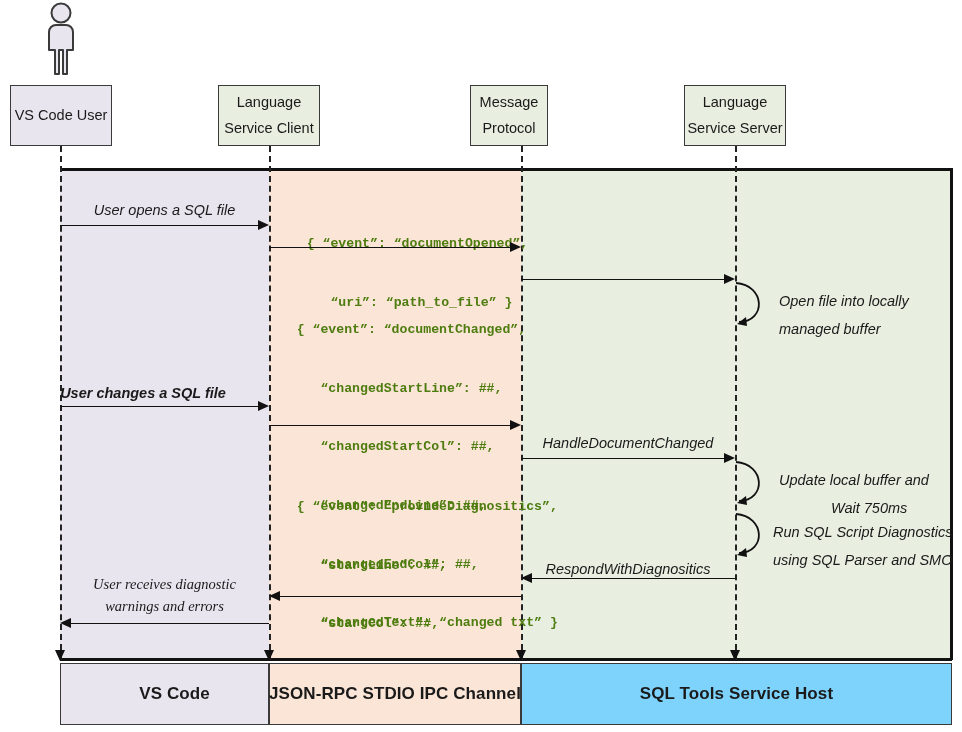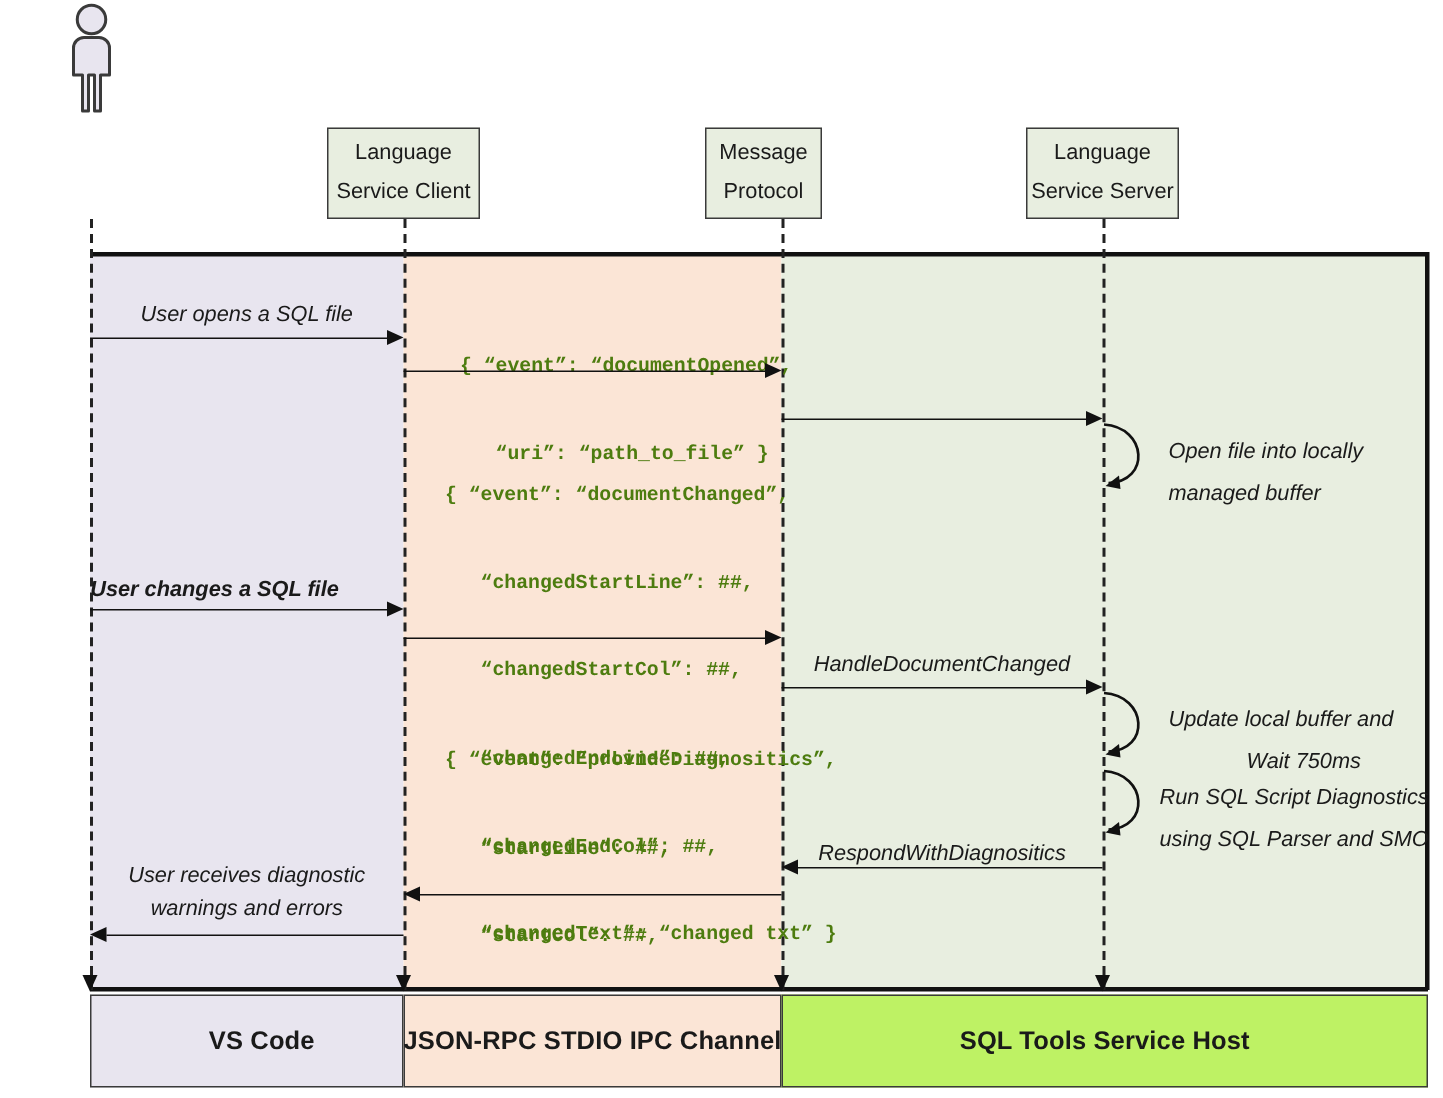--- a/index.html
+++ b/index.html
@@ -114,20 +114,23 @@
 
   <div class="frameline" style="left:60px;top:168px;width:892px;height:2.5px;"></div>
   <div class="frameline" style="left:950px;top:168px;width:2.5px;height:492px;"></div>
   <div class="frameline" style="left:60px;top:658px;width:892px;height:2.5px;"></div>
 
   <div class="lifeline" style="left:60px;top:146px;height:514px;"></div>
   <div class="lifeline" style="left:269px;top:146px;height:514px;"></div>
   <div class="lifeline" style="left:521px;top:146px;height:514px;"></div>
   <div class="lifeline" style="left:735px;top:146px;height:514px;"></div>
 
+  <div class="participant" style="left:10px;top:85px;width:102px;height:61px;background:#e8e5ef;">
+    <span class="ln">VS Code User</span>
+  </div>
 
   <div class="participant" style="left:218px;top:85px;width:102px;height:61px;background:#e8eee0;">
     <span class="ln">Language</span>
     <span class="ln">Service Client</span>
   </div>
 
   <div class="participant" style="left:470px;top:85px;width:78px;height:61px;background:#e8eee0;">
     <span class="ln">Message</span>
     <span class="ln">Protocol</span>
   </div>
@@ -222,35 +225,35 @@
 
   <div class="msg-label" style="left:521px;top:558px;width:214px;">
     <span>RespondWithDiagnositics</span>
   </div>
   <div class="arrow-line" style="left:532px;top:578px;width:203px;"></div>
   <div class="arrow-head left" style="left:521px;top:572.5px;"></div>
 
   <div class="arrow-line" style="left:280px;top:596px;width:241px;"></div>
   <div class="arrow-head left" style="left:269px;top:590.5px;"></div>
 
-  <div class="msg-label" style="left:60px;top:573px;width:209px;">
+  <div class="msg-label" style="left:60px;top:573px;width:209px;font-family:Liberation Serif, serif;">
     <span>User receives diagnostic</span><br>
     <span>warnings and errors</span>
   </div>
   <div class="arrow-line" style="left:71px;top:623px;width:198px;"></div>
   <div class="arrow-head left" style="left:60px;top:617.5px;"></div>
 
   <div class="arrow-head down" style="left:54.5px;top:650px;"></div>
   <div class="arrow-head down" style="left:263.5px;top:650px;"></div>
   <div class="arrow-head down" style="left:515.5px;top:650px;"></div>
   <div class="arrow-head down" style="left:729.5px;top:650px;"></div>
 
   <div class="footer-cell" style="left:60px;top:663px;width:209px;height:62px;background:#e8e5ef;padding-left:20px;">
     <span>VS Code</span>
   </div>
   <div class="footer-cell" style="left:269px;top:663px;width:252px;height:62px;background:#fbe5d6;">
     <span>JSON-RPC STDIO IPC Channel</span>
   </div>
-  <div class="footer-cell" style="left:521px;top:663px;width:431px;height:62px;background:#bef264;">
+  <div class="footer-cell" style="left:521px;top:663px;width:431px;height:62px;background:#7dd3fc;">
     <span>SQL Tools Service Host</span>
   </div>
 
 </div>
 
 </body></html>

